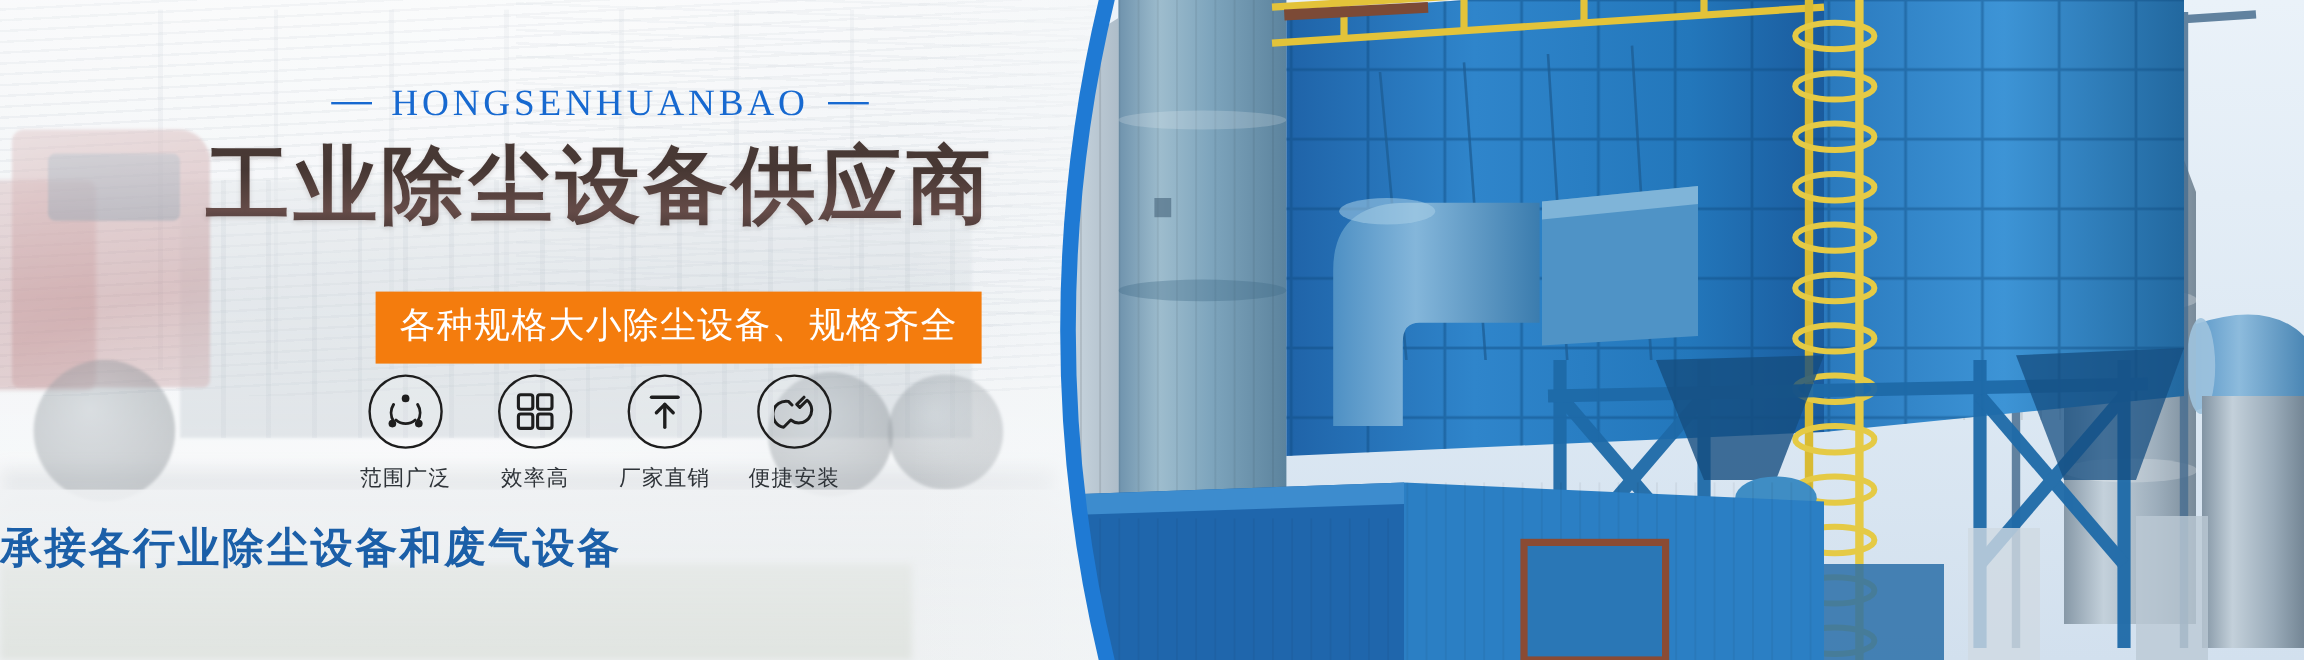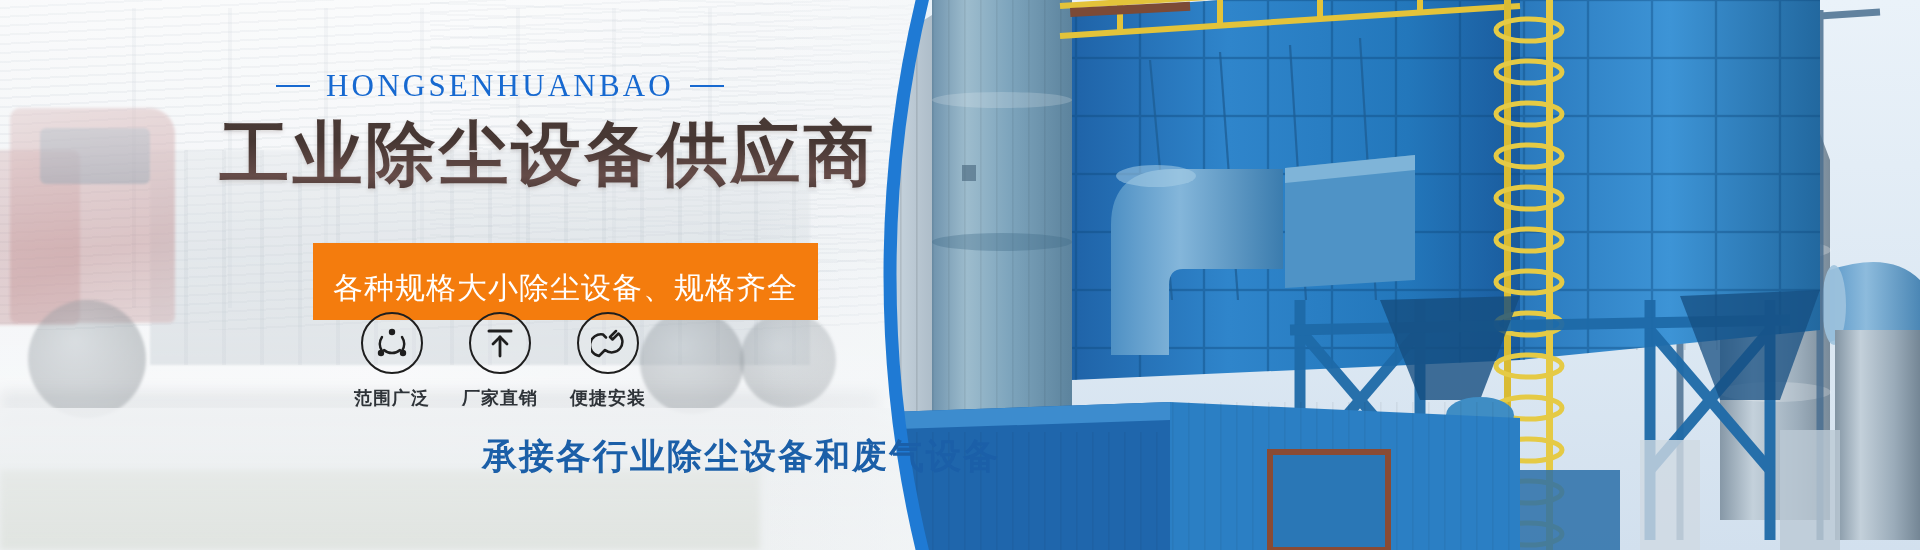--- a/index.html
+++ b/index.html
@@ -132,43 +132,42 @@
     width:34px; height:2px; background:#1769d0; margin:0 16px 6px; }
 
   .headline{
     position:absolute; left:0; top:108px; width:1000px; text-align:center;
     font-size:70px; font-weight:bold; letter-spacing:3px; white-space:nowrap;
     color:#3a2f2d;
     background:linear-gradient(180deg,#4b3c38 0%,#463733 35%,#6a4f4c 72%,#3c302e 100%);
     -webkit-background-clip:text; background-clip:text;
     -webkit-text-fill-color:transparent;
     text-shadow:0 2px 4px rgba(80,60,58,.18);
-    margin-left:48px;
   }
 
   .subbar{
     position:absolute; left:313px; top:243px;
-    background:#f47c0d; padding:25px 20px 11px;
+    background:#f47c0d; padding:8px 20px 11px;
     color:#fff; font-size:30px; letter-spacing:1px; white-space:nowrap;
   }
 
   .features{
     position:absolute; left:0; top:312px; width:1000px;
     display:flex; justify-content:center; gap:0;
   }
-  .feat{ width:108px; text-align:center;font-weight:bold; }
+  .feat{ width:108px; text-align:center; }
   .feat .ring{
     width:62px; height:62px; margin:0 auto; border-radius:50%;
     border:2.6px solid #1e1e1e; display:flex; align-items:center; justify-content:center;
     background:rgba(255,255,255,.12);
   }
   .feat .lbl{ margin-top:12px; font-size:18px; color:#2e3338; letter-spacing:1px; }
 
   .tagline{
-    position:absolute; left:0; top:433px; width:1000px; text-align:right;
+    position:absolute; left:0; top:433px; width:1000px; text-align:left;
     color:#1b5fa8; font-size:35px; font-weight:bold; letter-spacing:2px; white-space:nowrap;
   }
 </style>
 </head>
 <body>
 
 <div class="banner">
 
   <div class="bg-left">
     <div class="wall-lines"></div>
@@ -381,20 +380,31 @@
             <path d="M27 11 A13 13 0 0 1 27 25" fill="none" stroke="#1e1e1e" stroke-width="2.4" stroke-linecap="round"></path>
             <path d="M9 24 A12 12 0 0 0 25 24" fill="none" stroke="#1e1e1e" stroke-width="2.4" stroke-linecap="round"></path>
             <circle cx="17" cy="6" r="3.2" fill="#1e1e1e"></circle>
             <circle cx="6" cy="27" r="3.2" fill="#1e1e1e"></circle>
             <circle cx="28" cy="27" r="3.2" fill="#1e1e1e"></circle>
           </svg>
         </div>
         <div class="lbl">范围广泛</div>
       </div>
 
+      <div class="feat">
+        <div class="ring">
+          <svg width="32" height="32" viewBox="0 0 32 32">
+            <rect x="2" y="2" width="12" height="12" rx="2" fill="none" stroke="#1e1e1e" stroke-width="2.6"></rect>
+            <rect x="18" y="2" width="12" height="12" rx="2" fill="none" stroke="#1e1e1e" stroke-width="2.6"></rect>
+            <rect x="2" y="18" width="12" height="12" rx="2" fill="none" stroke="#1e1e1e" stroke-width="2.6"></rect>
+            <rect x="18" y="18" width="12" height="12" rx="2" fill="none" stroke="#1e1e1e" stroke-width="2.6"></rect>
+          </svg>
+        </div>
+        <div class="lbl">效率高</div>
+      </div>
 
       <div class="feat">
         <div class="ring">
           <svg width="32" height="34" viewBox="0 0 32 34">
             <line x1="5" y1="5" x2="27" y2="5" stroke="#1e1e1e" stroke-width="3" stroke-linecap="round"></line>
             <line x1="16" y1="30" x2="16" y2="11" stroke="#1e1e1e" stroke-width="2.8" stroke-linecap="round"></line>
             <polyline points="9,18 16,11 23,18" fill="none" stroke="#1e1e1e" stroke-width="2.8" stroke-linecap="round" stroke-linejoin="round"></polyline>
           </svg>
         </div>
         <div class="lbl">厂家直销</div>

